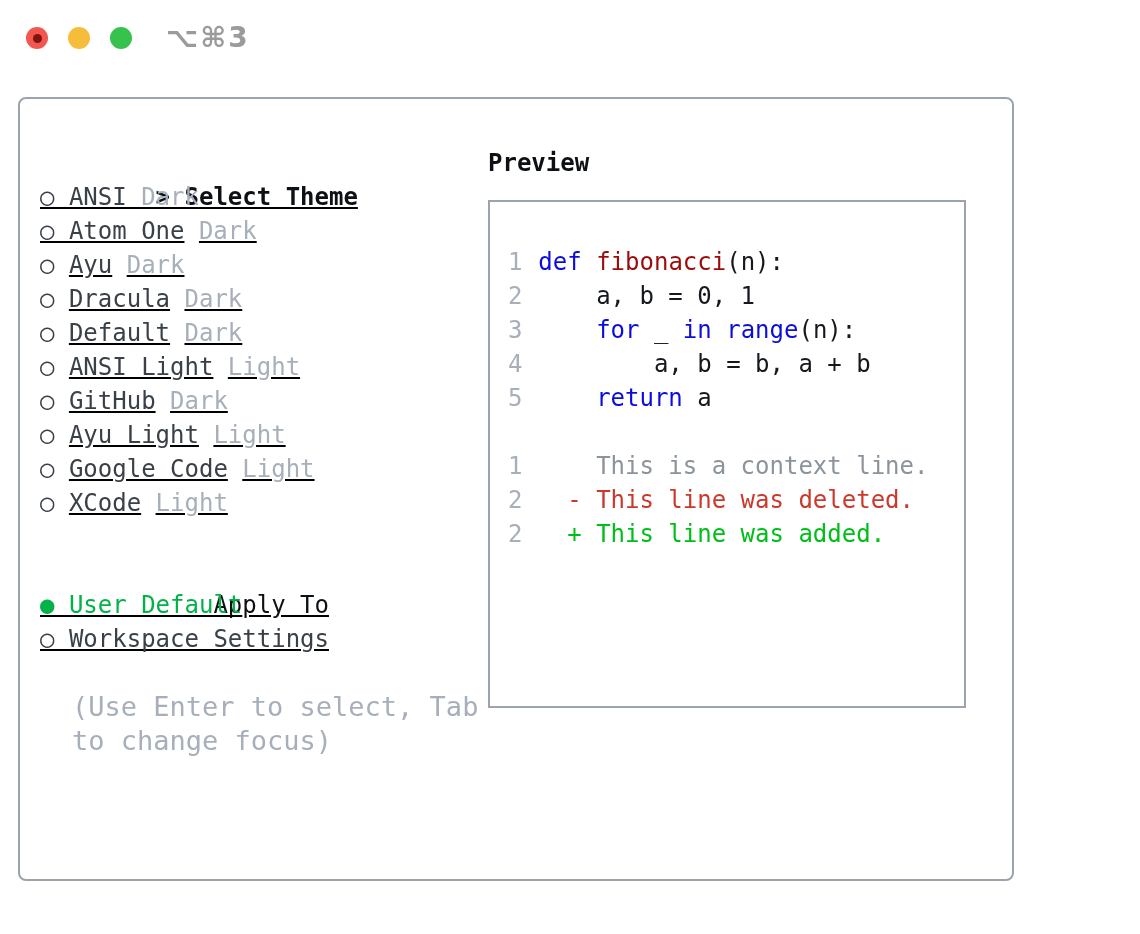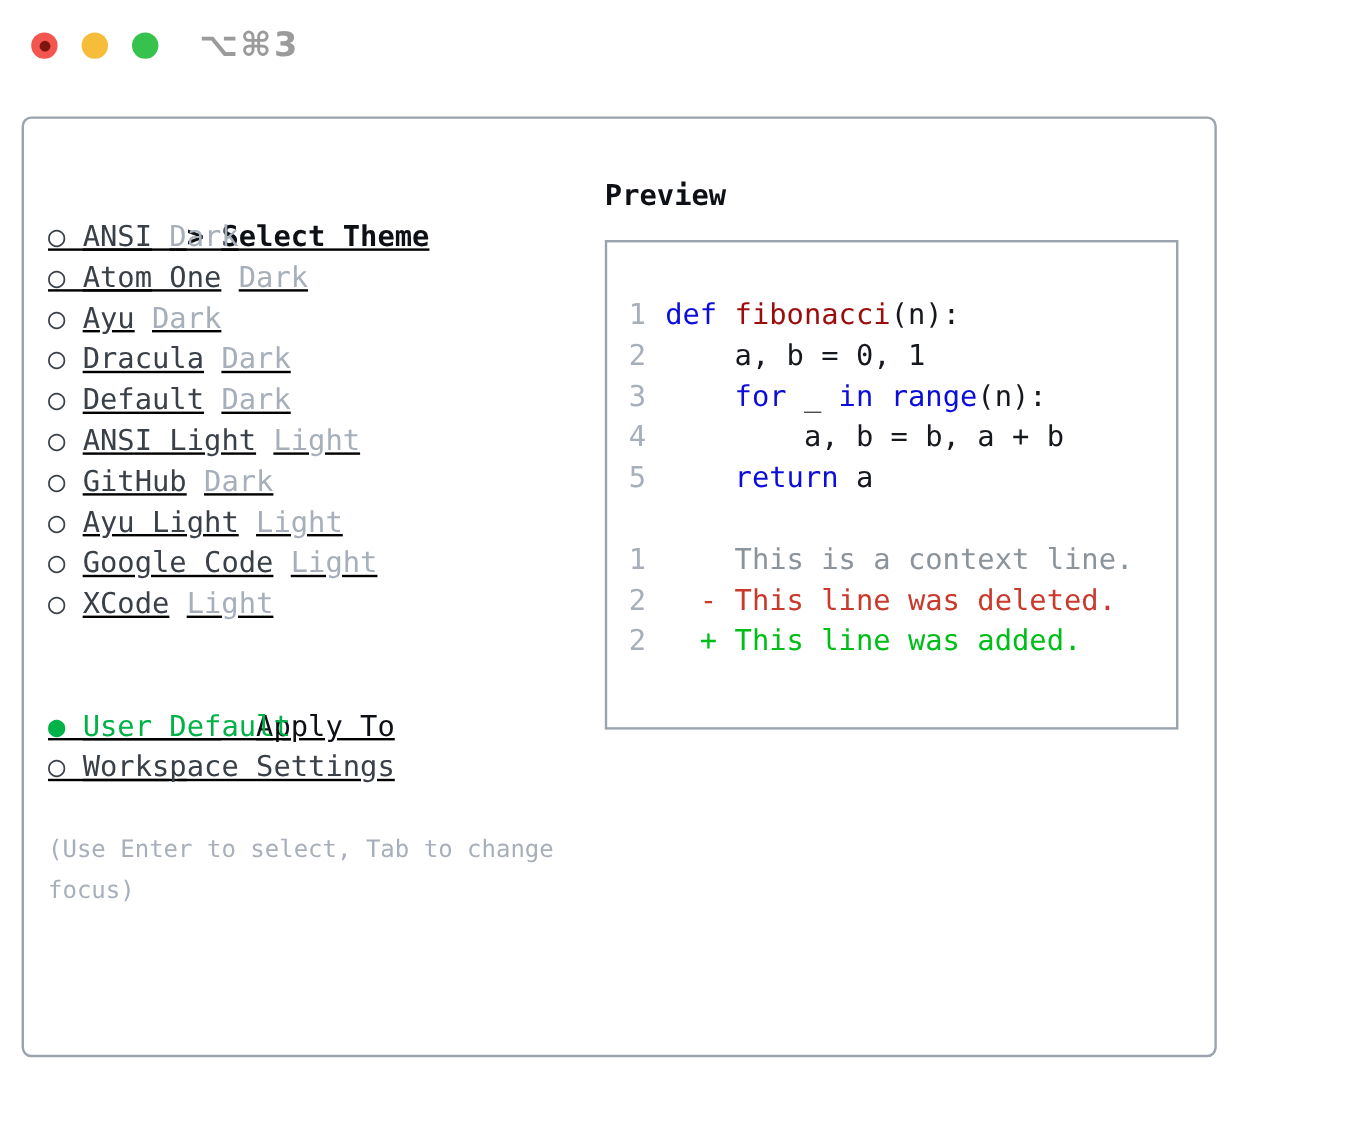--- a/index.html
+++ b/index.html
@@ -19,35 +19,35 @@
   .light.green{background:var(--c-traffic_green);}
   .light .dot{width:9px; height:9px; border-radius:50%; background:var(--c-traffic_red_dot);}
   .title{position:absolute; left:166px; top:21px; font-family:"DejaVu Sans", sans-serif;
          font-size:28px; font-weight:700; color:var(--c-title_gray); letter-spacing:2px; white-space:pre;}
 
   
   .panel{position:absolute; left:18px; top:97px; width:996px; height:784px;
          border:2px solid var(--c-border); border-radius:8px; background:#fff;}
 
   .left-col{position:absolute; left:20px; top:47px; width:440px;}
-  .right-col{position:absolute; left:484px; top:47px;}
+  .right-col{position:absolute; left:468px; top:47px;}
 
   .row{height:34px; line-height:34px; font-size:24px; white-space:pre;text-decoration:underline;}
   .marker{display:inline-block; width:2ch; color:var(--c-text_dark);}
   .marker.sel{color:var(--c-accent_green);}
   .label{color:var(--c-text_dark);}
   .label.sel{color:var(--c-accent_green);}
   .bold{font-weight:bold; color:var(--c-header_black);}
   .variant{color:var(--c-muted); margin-left:1ch;}
 
   .apply-block{margin-top:34px;}
-  .help{margin-top:34px; width:430px; font-size:20px; line-height:34px; color:var(--c-muted);}
+  .help{margin-top:34px; width:430px; font-size:27px; line-height:34px; color:var(--c-muted);margin-left:32px;}
 
   .preview-header{height:34px; line-height:34px; font-size:24px; font-weight:bold; color:var(--c-header_black);}
-  .preview-box{margin-top:20px; width:478px; height:408px; border:2px solid var(--c-border);
+  .preview-box{margin-top:20px; width:478px; height:508px; border:2px solid var(--c-border);
                background:#fff; padding:43px 0 0 18px; overflow:hidden;}
   .crow{height:34px; line-height:34px; font-size:24px; white-space:pre;}
   .ln{display:inline-block; width:1ch; margin-right:1.1ch; color:var(--c-muted);}
   .tok-plain{color:var(--c-code_plain);}
   .tok-kw{color:var(--c-keyword_blue);}
   .tok-fn{color:var(--c-function_red);}
   .tok-ctx{color:var(--c-context_gray);}
   .tok-del{color:var(--c-deleted_red);}
   .tok-add{color:var(--c-added_green);}
 </style>

